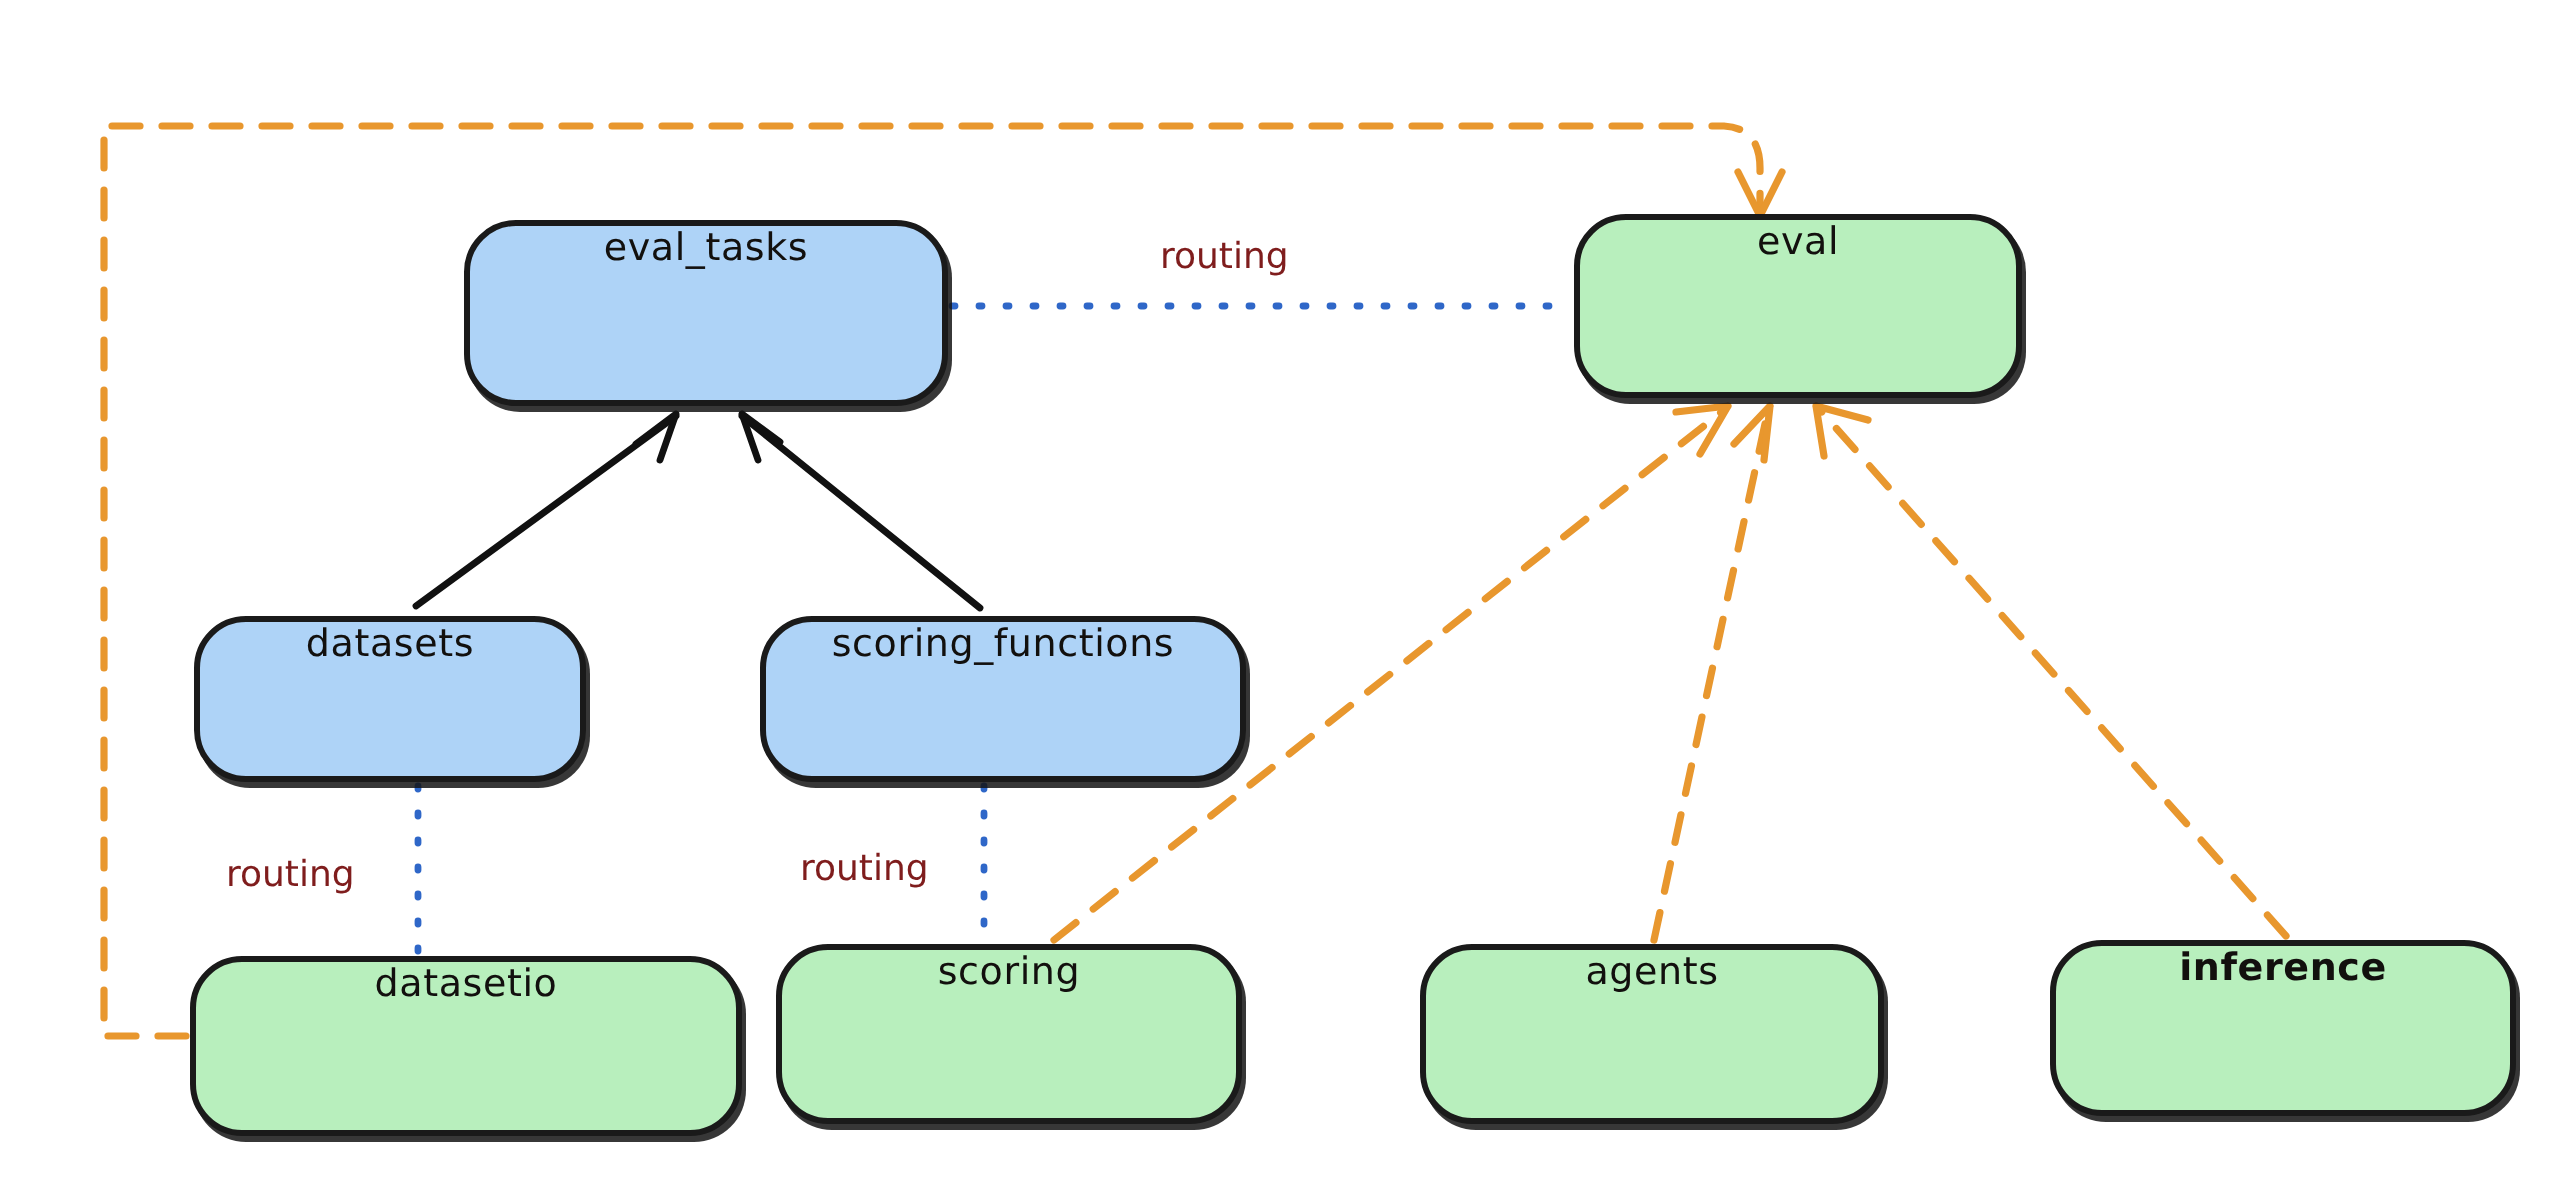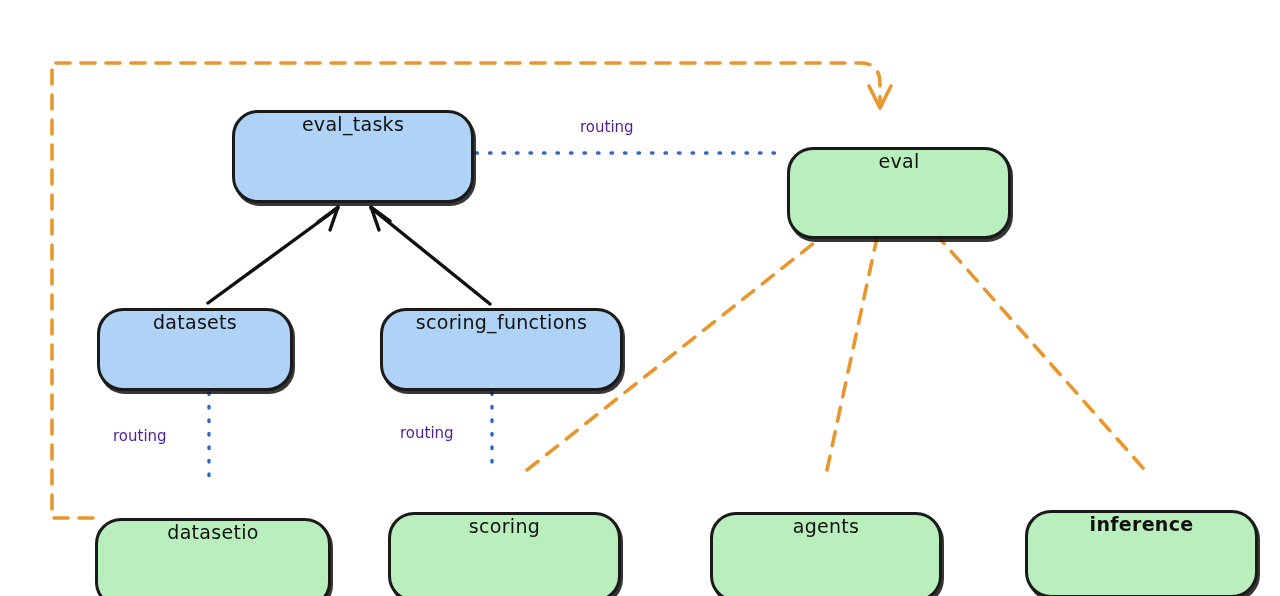--- a/index.html
+++ b/index.html
@@ -33,35 +33,34 @@
     justify-content: center;
     border: 3px solid #1a1a1a;
     border-radius: 26px;
     box-shadow: 2px 3px 0 rgba(20,20,20,0.85);
   }
   .node-api {
     background: #aed3f7;
   }
   .node-provider {
     background: #b8efbd;
-    margin-top: 40px;
   }
   .node-label {
     font-family: "DejaVu Sans", sans-serif;
     font-size: 19px;
     color: #12100e;
     letter-spacing: 0.3px;
     white-space: nowrap;
     user-select: none;
   }
   .edge-label {
     position: absolute;
     font-family: "DejaVu Sans", sans-serif;
-    font-size: 15px;
-    color: #4c1d95;
+    font-size: 18px;
+    color: #7f1d1d;
     white-space: nowrap;
     user-select: none;
   }
 </style>
 </head>
 <body>
 
 <div id="diagram-root">
 
   <svg id="diagram-svg" viewBox="0 0 1280 596">
@@ -115,21 +114,21 @@
   </div>
 
   <div class="node node-api" style="left:97px; top:308px; width:196px; height:83px;">
     <span class="node-label">datasets</span>
   </div>
 
   <div class="node node-api" style="left:380px; top:308px; width:243px; height:83px;">
     <span class="node-label">scoring_functions</span>
   </div>
 
-  <div class="node node-provider" style="left:95px; top:478px; width:236px; height:90px;">
+  <div class="node node-provider" style="left:95px; top:478px; width:276px; height:90px;">
     <span class="node-label">datasetio</span>
   </div>
 
   <div class="node node-provider" style="left:710px; top:472px; width:232px; height:90px;">
     <span class="node-label">agents</span>
   </div>
 
   <div class="node node-provider" style="left:388px; top:472px; width:233px; height:90px;">
     <span class="node-label">scoring</span>
   </div>

